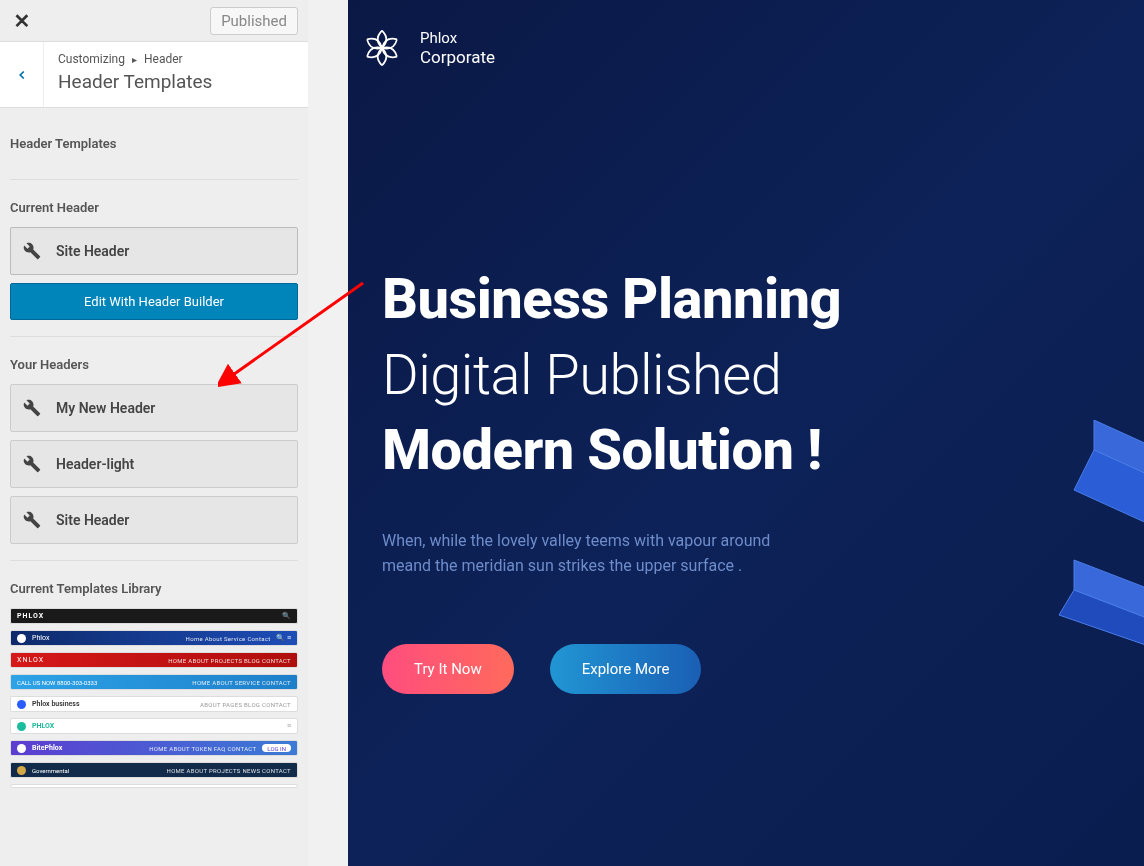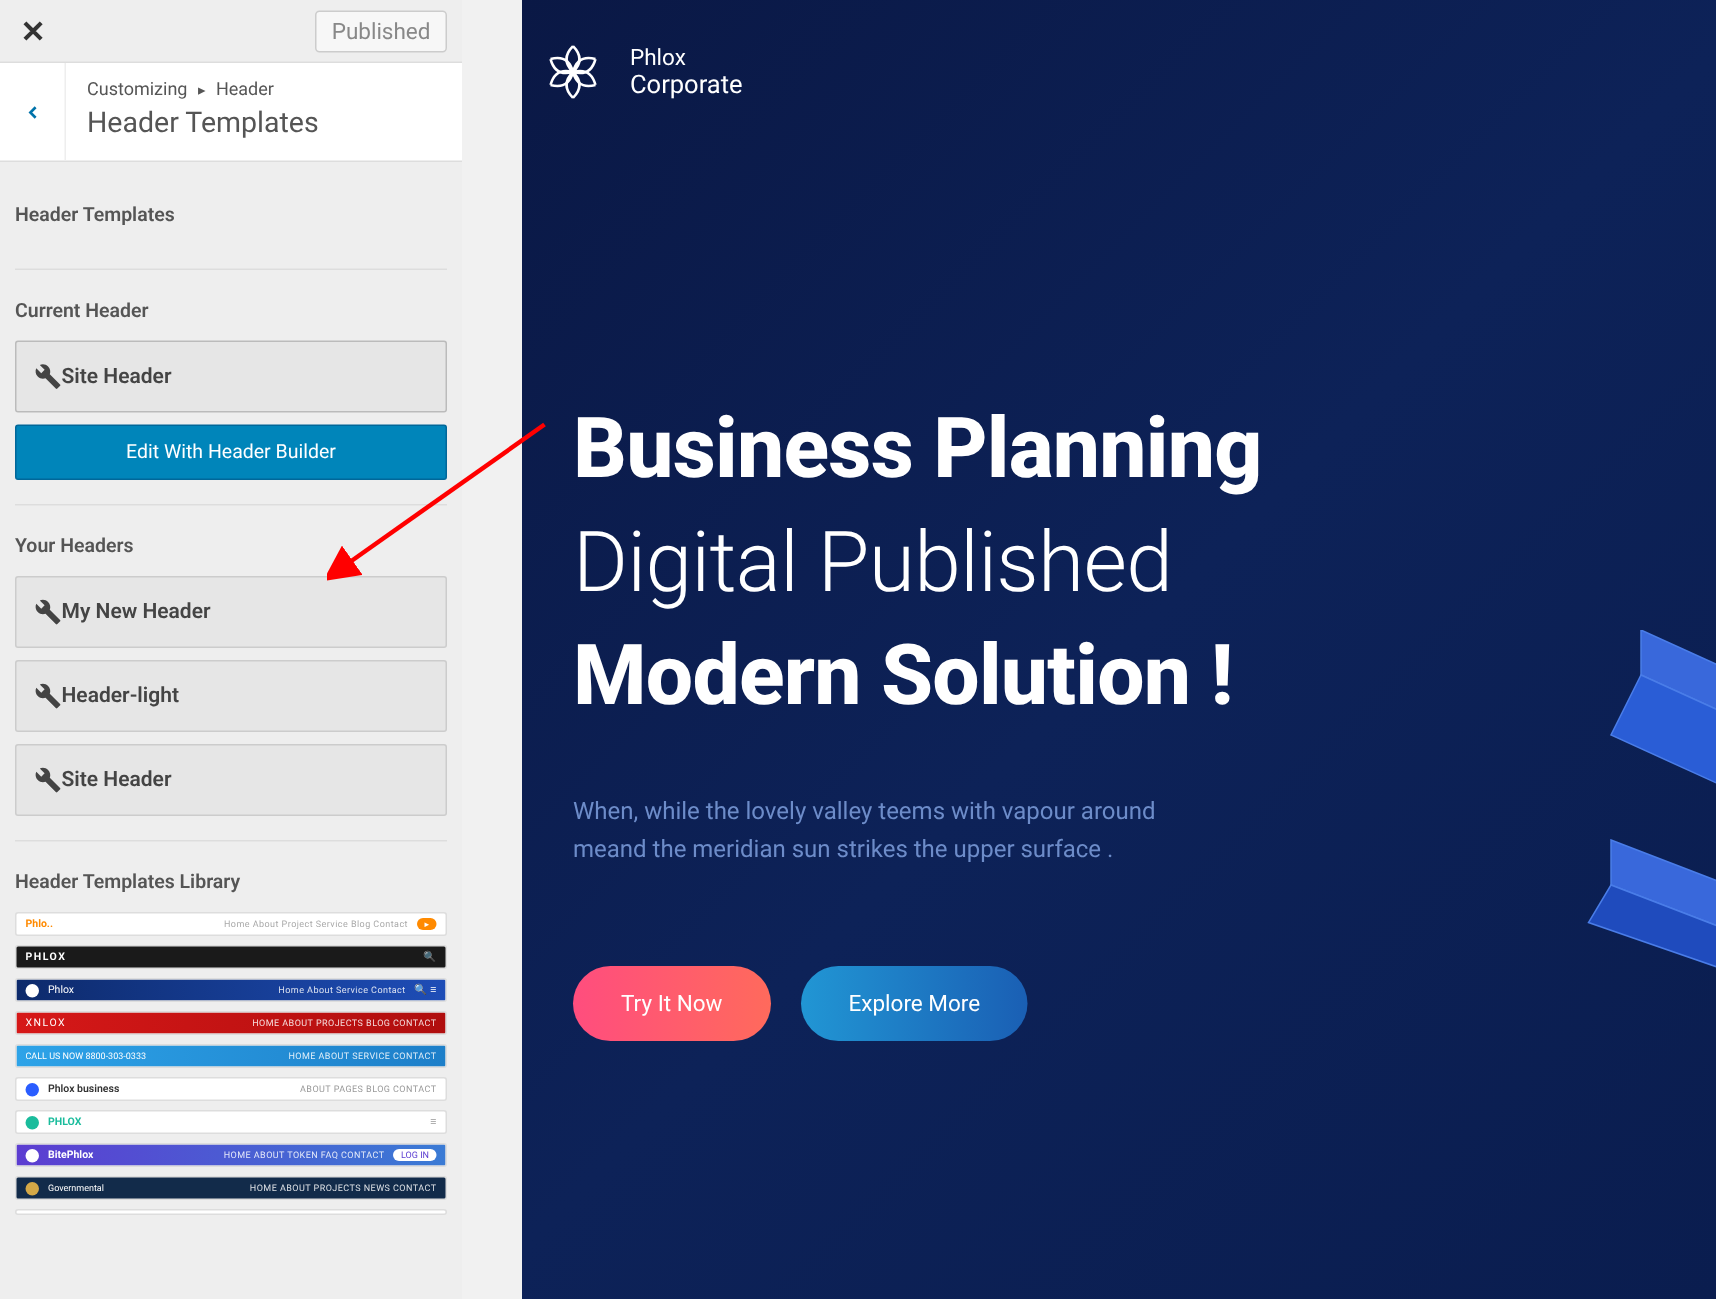--- a/index.html
+++ b/index.html
@@ -19,21 +19,21 @@
 .crumb-title { font-size:19px; color:#555; font-weight:400; margin-top:4px }
 
 .scroll-area { position:absolute; top:116px; left:0; right:0; bottom:0; overflow-y:auto; padding:0 0 20px }
 .scroll-area::-webkit-scrollbar { width:12px }
 .scroll-area::-webkit-scrollbar-track { background:#f1f1f1 }
 .scroll-area::-webkit-scrollbar-thumb { background:#b8b8b8 }
 
 .sec-title { font-size:13px; color:#555; font-weight:600; padding:20px 10px 12px }
 .divider { border-top:1px solid #ddd; margin:16px 10px 0 }
 
-.header-item { margin:0 10px 8px; background:#e6e6e6; border:1px solid #ccc; border-radius:2px; padding:14px 12px; display:flex; align-items:center; gap:0; cursor:pointer; font-size:14px; color:#444; font-weight:600 }
+.header-item { margin:0 10px 8px; background:#e6e6e6; border:1px solid #ccc; border-radius:2px; padding:14px 12px; display:flex; align-items:center; gap:15px; cursor:pointer; font-size:14px; color:#444; font-weight:600 }
 .header-item.sel { border:1px solid #bbb }
 .tool-icon { width:18px; height:18px; position:relative; flex-shrink:0 }
 .tool-icon svg { width:18px; height:18px }
 
 .edit-btn { margin:0 10px 10px; background:#0085ba; color:#fff; border:1px solid #006799; text-align:center; padding:10px 0; font-size:13px; cursor:pointer; border-radius:2px }
 
 .lib-list { padding:0 10px }
 .lib-item { height:16px; border:1px solid #ddd; border-radius:2px; margin-bottom:6px; display:flex; align-items:center; padding:0 6px; font-size:7px; overflow:hidden }
 .lib-item .logo-dot { width:9px; height:9px; border-radius:50%; margin-right:6px; flex-shrink:0 }
 .lib-item .spacer { flex:1 }
@@ -44,21 +44,21 @@
 .preview { position:absolute; left:348px; top:0; width:796px; height:866px; background:linear-gradient(135deg,#0a1845 0%,#0d2258 50%,#0a1d4f 100%) }
 .phdr { display:flex; align-items:center; gap:14px; padding:24px 0 0 10px }
 .logo { width:48px; height:48px }
 .brand-t1 { color:#fff; font-size:15px; font-weight:400 }
 .brand-t2 { color:#fff; font-size:17px; font-weight:400 }
 
 .hero { padding:190px 0 0 34px }
 .h-line { font-size:56px; line-height:1.35; font-weight:300; color:#fff; letter-spacing:-0.5px }
 .h-line.bold { font-weight:800 }
 .sub { color:#6d8cc9; font-size:16px; line-height:1.55; margin-top:40px; max-width:420px }
-.cta-row { display:flex; gap:20px; margin-top:66px }
+.cta-row { display:flex; gap:36px; margin-top:66px }
 .cta { color:#fff; padding:16px 32px; border-radius:28px; font-size:15px; cursor:pointer; white-space:nowrap }
 .cta-primary { background:linear-gradient(90deg,#ff4d7e,#ff6a5c) }
 .cta-secondary { background:linear-gradient(90deg,#2196d4,#1a5fb4) }
 
 .p3d { position:absolute; right:-60px; top:420px; width:170px; height:240px }
 
 .arrow { position:absolute; pointer-events:none; z-index:5 }
 </style>
 </head>
 <body>
@@ -122,28 +122,22 @@
       <span>Header-light</span>
     </div>
     <div class="header-item">
       <span class="tool-icon"><svg viewBox="0 0 24 24" fill="#444">
             <path d="M22.7 19l-9.1-9.1c.9-2.3.4-5-1.5-6.9-2-2-5-2.4-7.4-1.3L9 6 6 9 1.6 4.7C.4 7.1.9 10.1 2.9 12.1c1.9 1.9 4.6 2.4 6.9 1.5l9.1 9.1c.4.4 1 .4 1.4 0l2.3-2.3c.5-.4.5-1.1.1-1.4z"></path>
           </svg></span>
       <span>Site Header</span>
     </div>
     <div class="divider"></div>
 
-    <div class="sec-title">Header Templates Library</div>
+    <div class="sec-title">Current Templates Library</div>
     <div class="lib-list">
-      <div class="lib-item" style="background:#fff">
-          <span style="color:#ff8a00;font-weight:700">Phlo..</span>
-          <span class="spacer"></span>
-          <span class="mini" style="color:#999">Home About Project Service Blog Contact</span>
-          <span class="pill" style="background:#ff8a00;color:#fff;margin-left:6px">▸</span>
-        </div>
       <div class="lib-item" style="background:#1a1a1a;color:#fff">
           <span style="font-weight:700;letter-spacing:1px">PHLOX</span>
           <span class="spacer"></span>
           <span style="opacity:.7">🔍</span>
         </div>
       <div class="lib-item" style="background:linear-gradient(90deg,#0d2a6b,#1e4db7);color:#fff">
           <span class="logo-dot" style="background:#fff"></span>
           <span>Phlox</span>
           <span class="spacer"></span>
           <span class="mini">Home About Service Contact</span>

